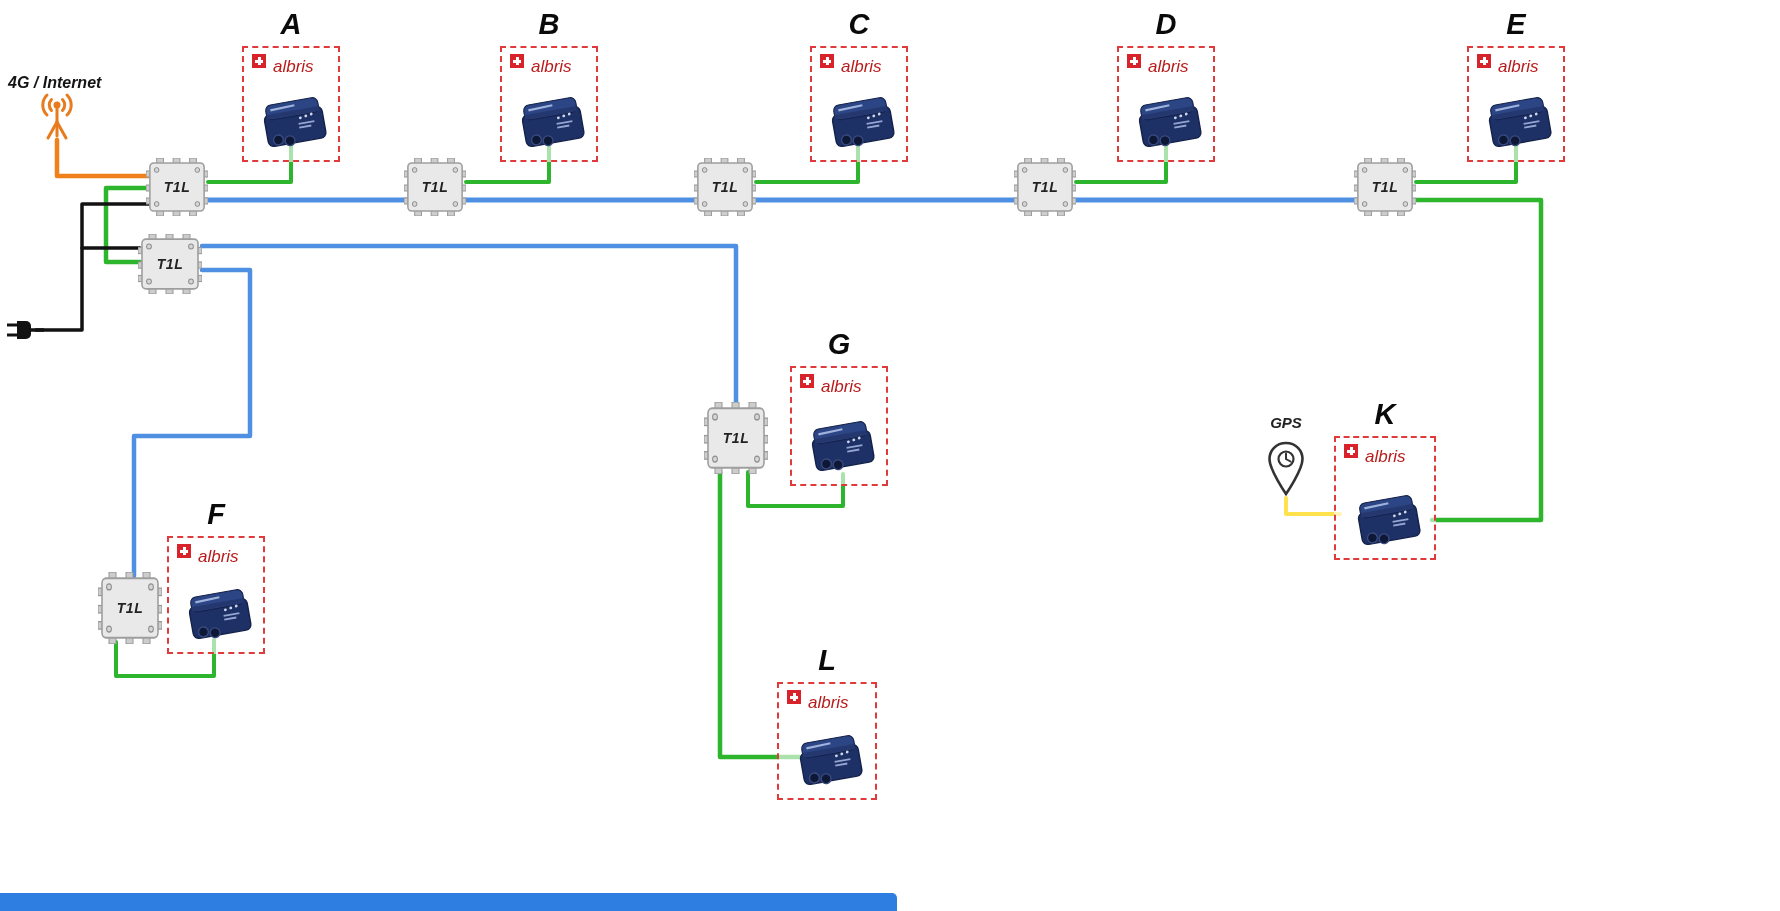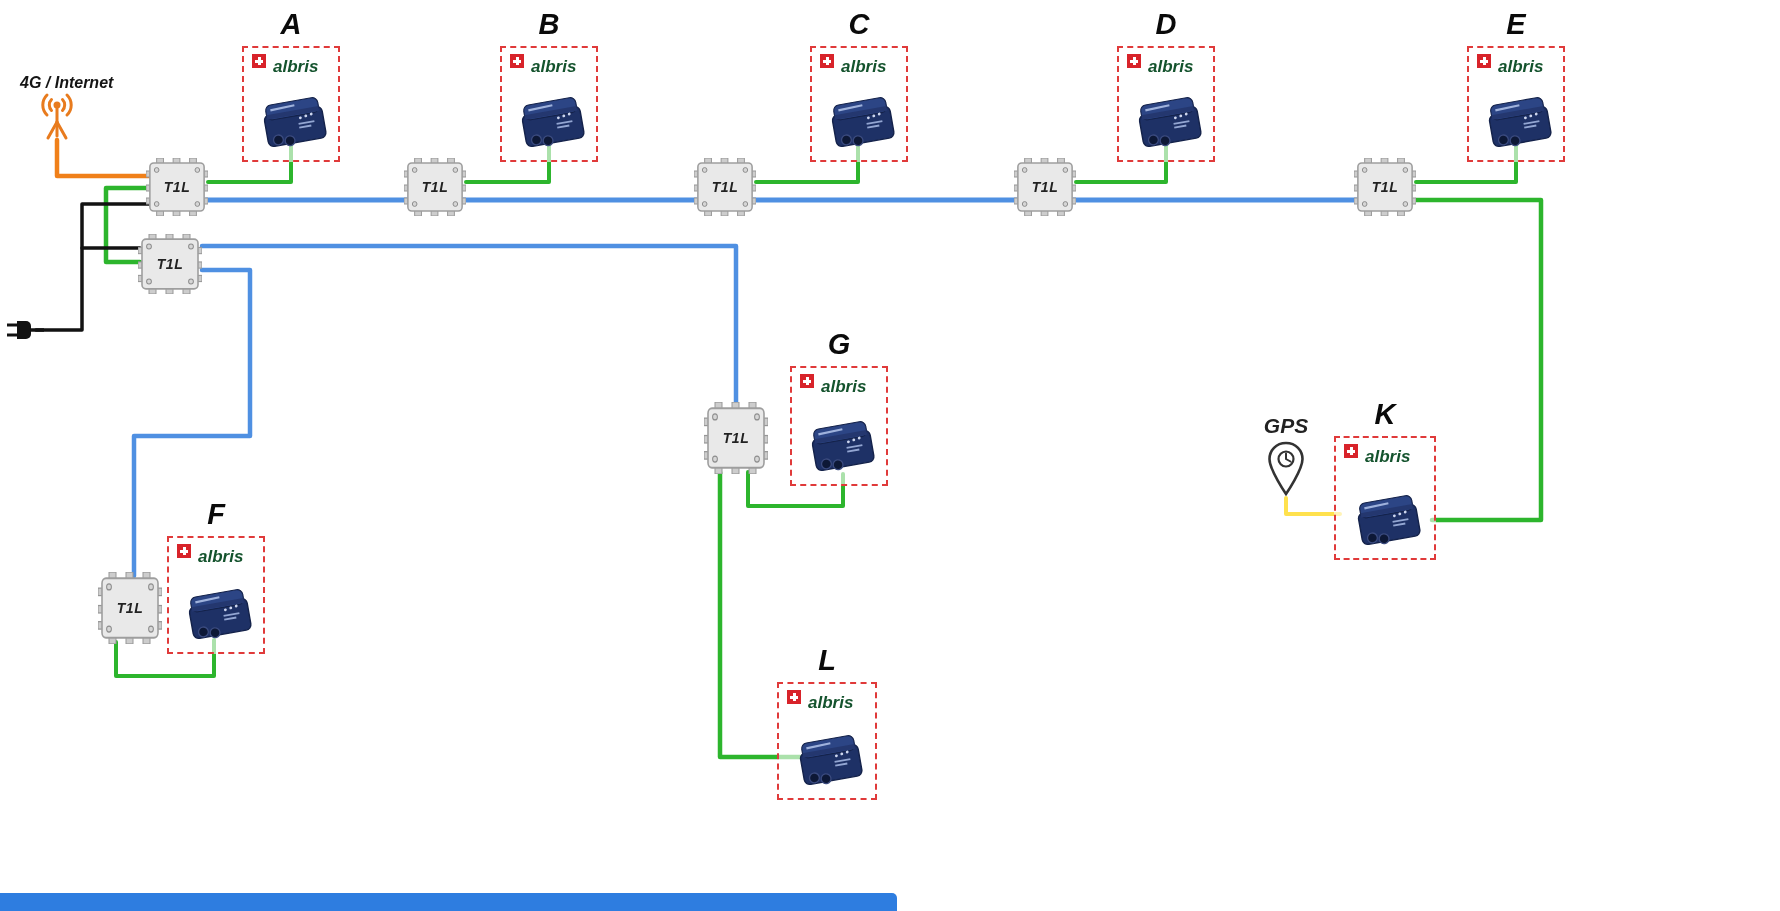--- a/index.html
+++ b/index.html
@@ -35,33 +35,33 @@
   .albris .head{
     position:absolute;left:8px;top:6px;right:6px;display:flex;align-items:flex-start;gap:7px;
   }
   .swiss{
     width:14px;height:14px;background:var(--swiss-red,#d8232a);display:inline-block;
     position:relative;flex:0 0 auto;
   }
   .swiss:before{content:"";position:absolute;left:6px;top:3px;width:2.5px;height:8px;background:#fff;}
   .swiss:after{content:"";position:absolute;left:3px;top:6px;width:8px;height:2.5px;background:#fff;}
   .brand{
-    font-weight:bold;font-style:italic;font-size:17px;color:#14532d;
+    font-weight:normal;font-style:italic;font-size:17px;color:#b91c1c;
     padding-top:3px;
   }
   .albris .devimg{position:absolute;left:50%;transform:translateX(-47%);bottom:6px;width:82px;height:66px;}
 
   
   .lbl-internet{
     position:absolute;left:8px;top:74px;font-weight:bold;font-style:italic;
-    font-size:16px;color:#151515;white-space:nowrap;margin-left:12px;
+    font-size:16px;color:#151515;white-space:nowrap;
   }
   .lbl-gps{
     position:absolute;left:1258px;top:414px;width:56px;text-align:center;
-    font-style:italic;font-weight:bold;font-size:21px;color:#222;
+    font-style:italic;font-weight:bold;font-size:15px;color:#222;
   }
   .icon-abs{position:absolute;}
 
   
   .bottom-bar{
     position:absolute;left:0;top:893px;width:897px;height:18px;
     background:var(--bottom-bar,#2e7de0);border-top-right-radius:5px;
   }
 </style>
 </head>

